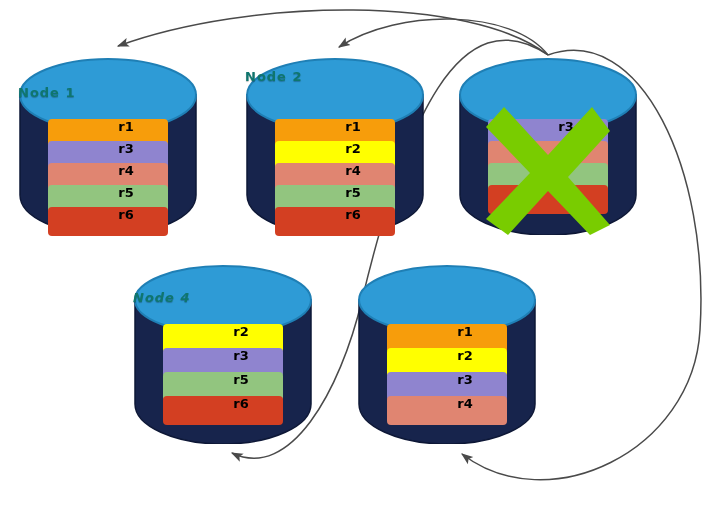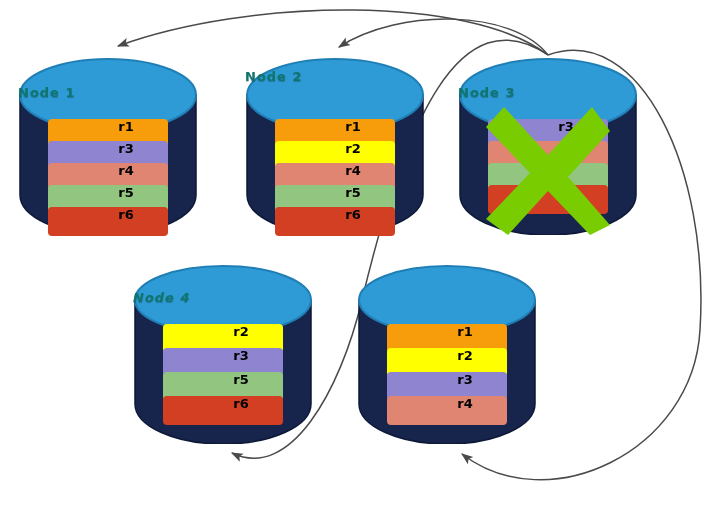--- a/index.html
+++ b/index.html
@@ -82,21 +82,20 @@
     <div class="bar" style="left:30px;top:108px;width:120px;background:#e08571;">r4</div>
     <div class="bar" style="left:30px;top:130px;width:120px;background:#92c57f;">r5</div>
     <div class="bar" style="left:30px;top:152px;width:120px;background:#d33f22;">r6</div>
   </div>
 
   <div class="node" style="left:458px;top:55px;width:180px;height:180px;">
     <svg class="cyl-svg" width="180" height="180" viewBox="0 0 180 180">
       <path d="M2,40 L2,140 A88,40 0 0,0 178,140 L178,40 Z" fill="#17244c" stroke="#0d1736" stroke-width="1.5"></path>
       <ellipse cx="90" cy="40" rx="88" ry="36" fill="#2e9bd6" stroke="#1f7fb5" stroke-width="2"></ellipse>
     </svg>
-    <div class="node-label" style="top:30px;">Node 3</div>
     <div class="bar" style="left:30px;top:64px;width:120px;background:#8f84cf;">r3</div>
     <div class="bar" style="left:30px;top:86px;width:120px;background:#e08571;"></div>
     <div class="bar" style="left:30px;top:108px;width:120px;background:#92c57f;"></div>
     <div class="bar" style="left:30px;top:130px;width:120px;background:#d33f22;"></div>
     <svg class="xmark" style="left:28px;top:52px;" width="124" height="128" viewBox="0 0 124 128">
       <path d="M18,0 L62,48 L106,0 L124,24 L82,70 L124,118 L104,128 L62,84 L22,128 L0,112 L44,66 L0,20 Z" fill="#79cc00"></path>
     </svg>
   </div>
 
   <div class="node" style="left:133px;top:262px;width:180px;height:182px;">

